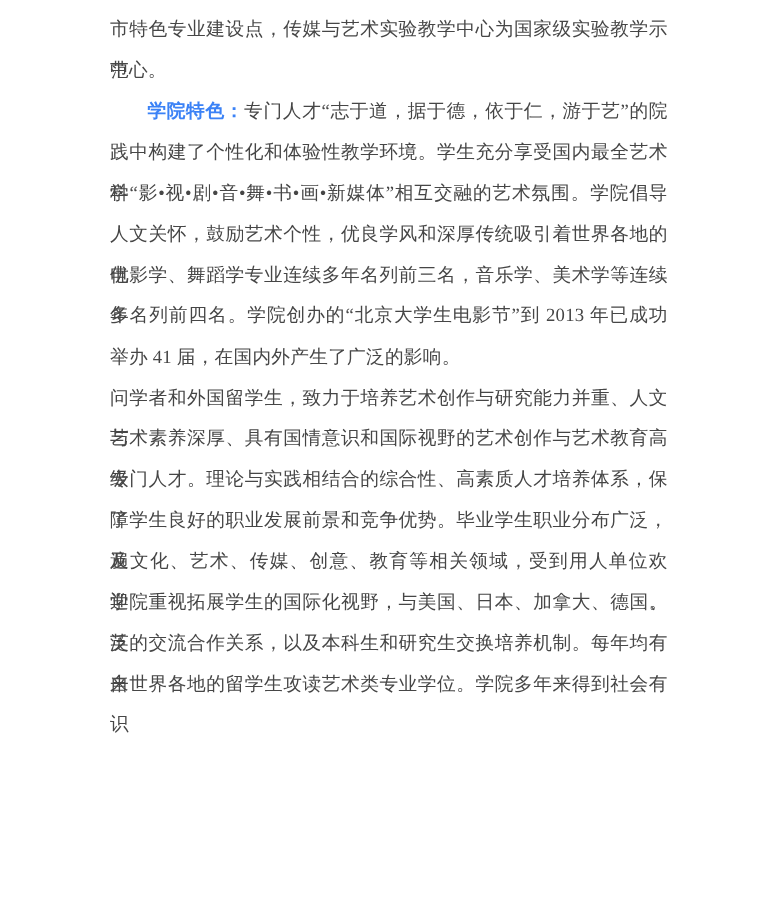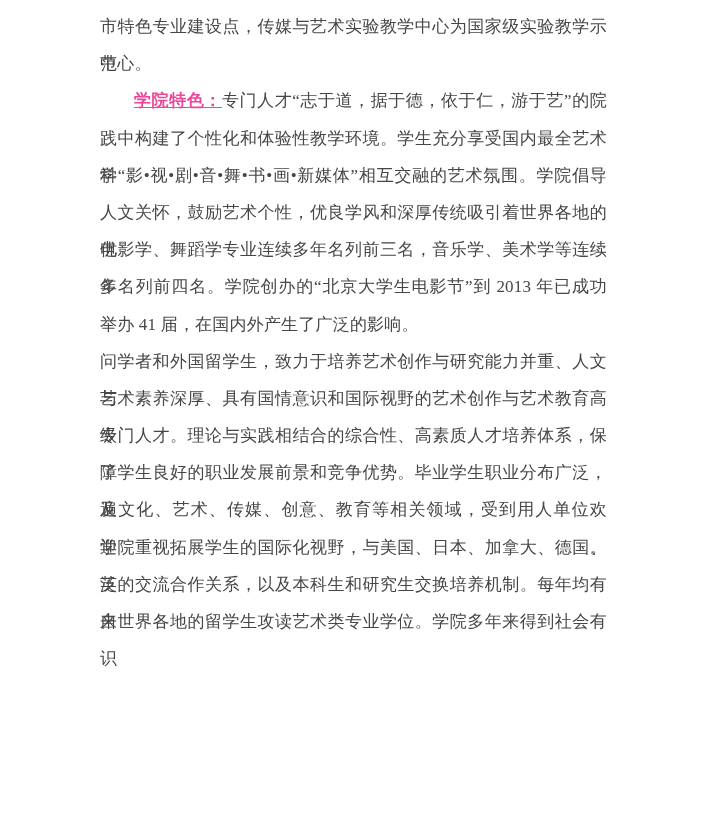--- a/index.html
+++ b/index.html
@@ -37,22 +37,21 @@
   }
   .line.plain {
     text-align-last: left;
     font-family: Liberation Serif, serif;
   }
   .line.indent {
     text-indent: 34px;
   }
   .lead {
     font-weight: bold;
-    color: #ec4899;
-    text-decoration: underline;
+    color: #3b82f6;
   }
 </style>
 </head>
 <body>
 
 <div class="page">
   <div class="doc">
 
       <div class="line"><b class="lead"></b><span>市特色专业建设点，传媒与艺术实验教学中心为国家级实验教学示范</span></div>
 

